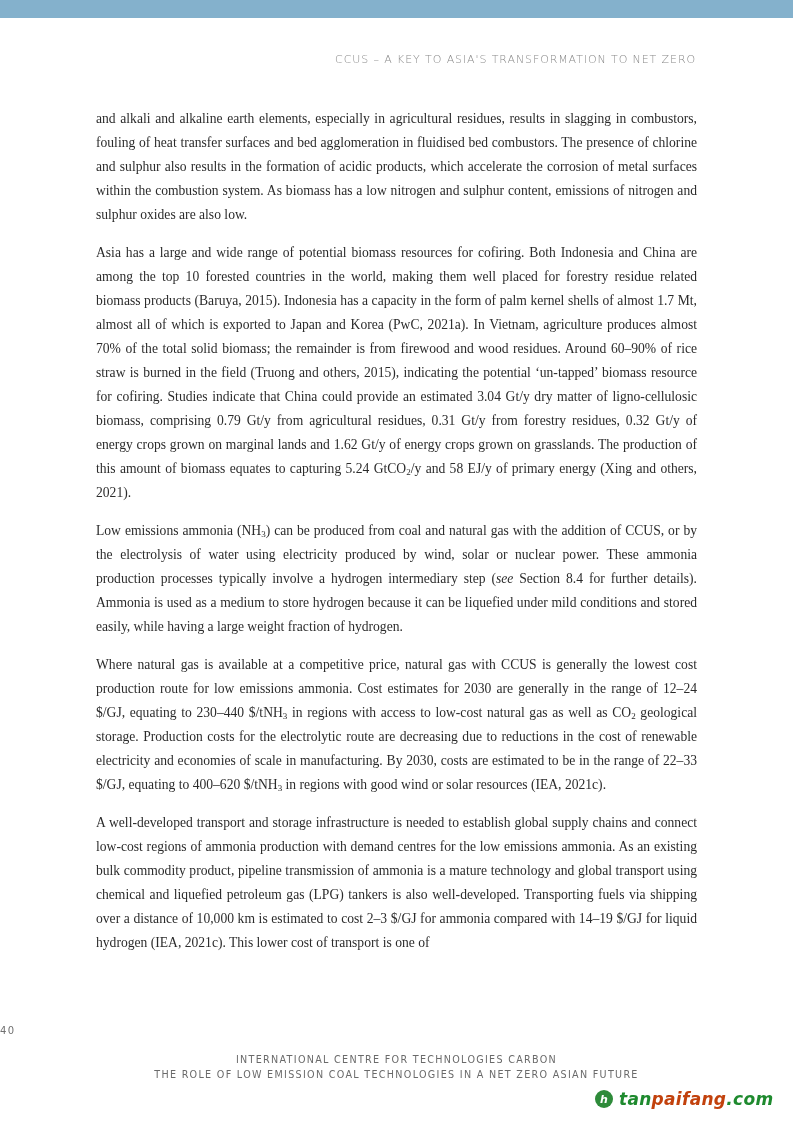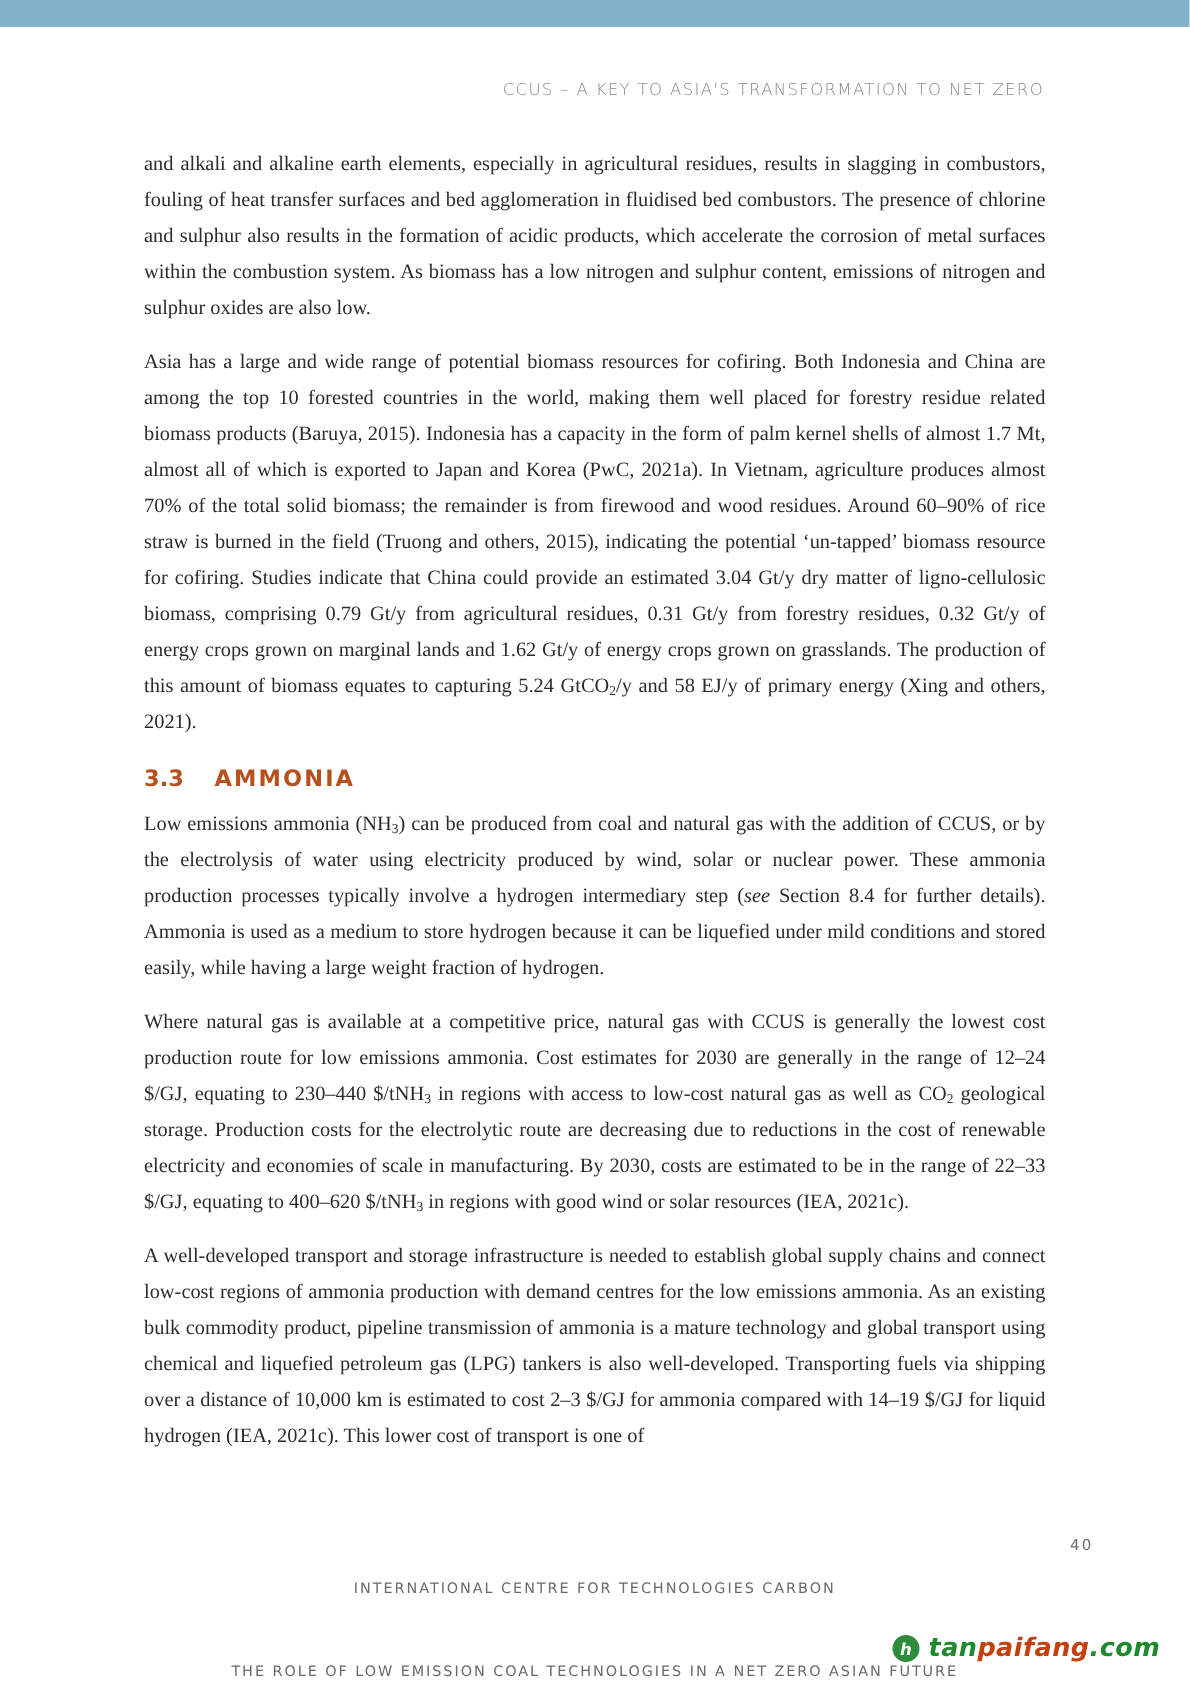--- a/index.html
+++ b/index.html
@@ -1,47 +1,43 @@
 <!DOCTYPE html>
 <html><head>
 <meta charset="utf-8">
 <style>
   html, body { margin: 0; padding: 0; background: #ffffff; }
   body { width: 793px; height: 1121px; position: relative; overflow: hidden; font-family: "Liberation Serif", "DejaVu Serif", serif; color: #2b2b2b; }
   .top-bar { position: absolute; left: 0; top: 0; width: 793px; height: 18px; background: #84b1cc; }
   .running-head { position: absolute; right: 97px; top: 53px; font-family: "DejaVu Sans", sans-serif; font-size: 11px; letter-spacing: 0.9px; color: #8a8a8a; font-weight: 300; white-space: nowrap; }
   .content { position: absolute; left: 96px; top: 93px; width: 601px; }
-  p { margin: 4px 0 12px 0; font-size: 13.6px; line-height: 24px; text-align: justify; }
+  p { margin: 14px 0 12px 0; font-size: 13.6px; line-height: 24px; text-align: justify; }
   .section-heading { margin: 12px 0 4px 0; height: 28px; display: flex; align-items: center; font-family: "DejaVu Sans", sans-serif; font-weight: bold; color: #b84f1c; font-size: 15px; letter-spacing: 1.4px; }
   .section-num { width: 47px; letter-spacing: 0; }
   sub { font-size: 9px; vertical-align: -2px; line-height: 0; }
-  .page-number { position: absolute; left: 0; width: 729px; top: 1025px; text-align: right; font-family: "DejaVu Sans", sans-serif; font-size: 10px; letter-spacing: 1.5px; color: #707070; }
+  .page-number { position: absolute; left: 0; width: 729px; top: 1025px; text-align: left; font-family: "DejaVu Sans", sans-serif; font-size: 10px; letter-spacing: 1.5px; color: #707070; }
   .footer-line { position: absolute; left: 0; width: 793px; text-align: center; font-family: "DejaVu Sans", sans-serif; font-size: 9.6px; letter-spacing: 1.3px; color: #6a6a6a; white-space: nowrap; }
   .footer-1 { top: 1054px; }
-  .footer-2 { top: 1109px; }
+  .footer-2 { top: 1069px; }
   .watermark { position: absolute; left: 595px; top: 1089px; display: flex; align-items: center; gap: 6px; }
   .wm-logo { width: 18px; height: 18px; border-radius: 50%; background: #2e8b3a; display: flex; align-items: center; justify-content: center; color: #fff; font-family: "DejaVu Sans", sans-serif; font-size: 11px; font-weight: bold; font-style: italic; }
   .wm-text { font-family: "DejaVu Sans", sans-serif; font-weight: bold; font-style: italic; font-size: 17px; color: #1e8a2e; letter-spacing: 0.3px; }
   .wm-text .mid { color: #c2410c; }
 </style>
 </head>
 <body>
 
 <div class="top-bar"></div>
 <div class="running-head">CCUS – A KEY TO ASIA'S TRANSFORMATION TO NET ZERO</div>
 
 <div class="content">
   <p>and alkali and alkaline earth elements, especially in agricultural residues, results in slagging in combustors, fouling of heat transfer surfaces and bed agglomeration in fluidised bed combustors. The presence of chlorine and sulphur also results in the formation of acidic products, which accelerate the corrosion of metal surfaces within the combustion system. As biomass has a low nitrogen and sulphur content, emissions of nitrogen and sulphur oxides are also low.</p>
 
   <p><span>Asia has a large and wide range of potential biomass resources for cofiring. Both Indonesia and China are among the top 10 forested countries in the world, making them well placed for forestry residue related biomass products (Baruya, 2015). Indonesia has a capacity in the form of palm kernel shells of almost 1.7 Mt, almost all of which is exported to Japan and Korea (PwC, 2021a). In Vietnam, agriculture produces almost 70% of the total solid biomass; the remainder is from firewood and wood residues. Around 60–90% of rice straw is burned in the field (Truong and others, 2015), indicating the potential ‘un-tapped’ biomass resource for cofiring. Studies indicate that China could provide an estimated 3.04 Gt/y dry matter of ligno-cellulosic biomass, comprising 0.79 Gt/y from agricultural residues, 0.31 Gt/y from forestry residues, 0.32 Gt/y of energy crops grown on marginal lands and 1.62 Gt/y of energy crops grown on grasslands. The production of this amount of biomass equates to</span> <span>capturing 5.24 GtCO</span><sub>2</sub><span>/y and 58 EJ/y of primary energy (Xing and others, 2021).</span></p>
 
-  <div class="section-heading">
-    <span class="section-num">3.3</span>
-    <span>AMMONIA</span>
-  </div>
 
   <p><span>Low emissions ammonia (NH</span><sub>3</sub><span>) can be produced from coal and natural gas with the addition of CCUS, or by the electrolysis of water using electricity produced by wind, solar or nuclear power. These ammonia production processes typically involve a hydrogen intermediary step (</span><em>see</em><span> Section 8.4 for further details). Ammonia is used as a medium to store hydrogen because it can be liquefied under mild conditions and stored easily, while having a large weight fraction of hydrogen.</span></p>
 
   <p><span>Where natural gas is available at a competitive price, natural gas with CCUS is generally the lowest cost production route for low emissions ammonia. Cost estimates for 2030 are generally in the range of 12–24 $/GJ, equating to 230–440 $/tNH</span><sub>3</sub><span> in regions with access to low-cost natural gas as well as CO</span><sub>2</sub><span> geological storage. Production costs for the electrolytic route are decreasing due to reductions in the cost of renewable electricity and economies of scale in manufacturing. By 2030, costs are estimated to be in the range of 22–33 $/GJ, equating to 400–620 $/tNH</span><sub>3</sub><span> in regions with good wind or solar resources (IEA, 2021c).</span></p>
 
   <p>A well-developed transport and storage infrastructure is needed to establish global supply chains and connect low-cost regions of ammonia production with demand centres for the low emissions ammonia. As an existing bulk commodity product, pipeline transmission of ammonia is a mature technology and global transport using chemical and liquefied petroleum gas (LPG) tankers is also well-developed. Transporting fuels via shipping over a distance of 10,000 km is estimated to cost 2–3 $/GJ for ammonia compared with 14–19 $/GJ for liquid hydrogen (IEA, 2021c). This lower cost of transport is one of</p>
 </div>
 
 <div class="page-number">40</div>
 <div class="footer-line footer-1">INTERNATIONAL CENTRE FOR TECHNOLOGIES CARBON</div>

